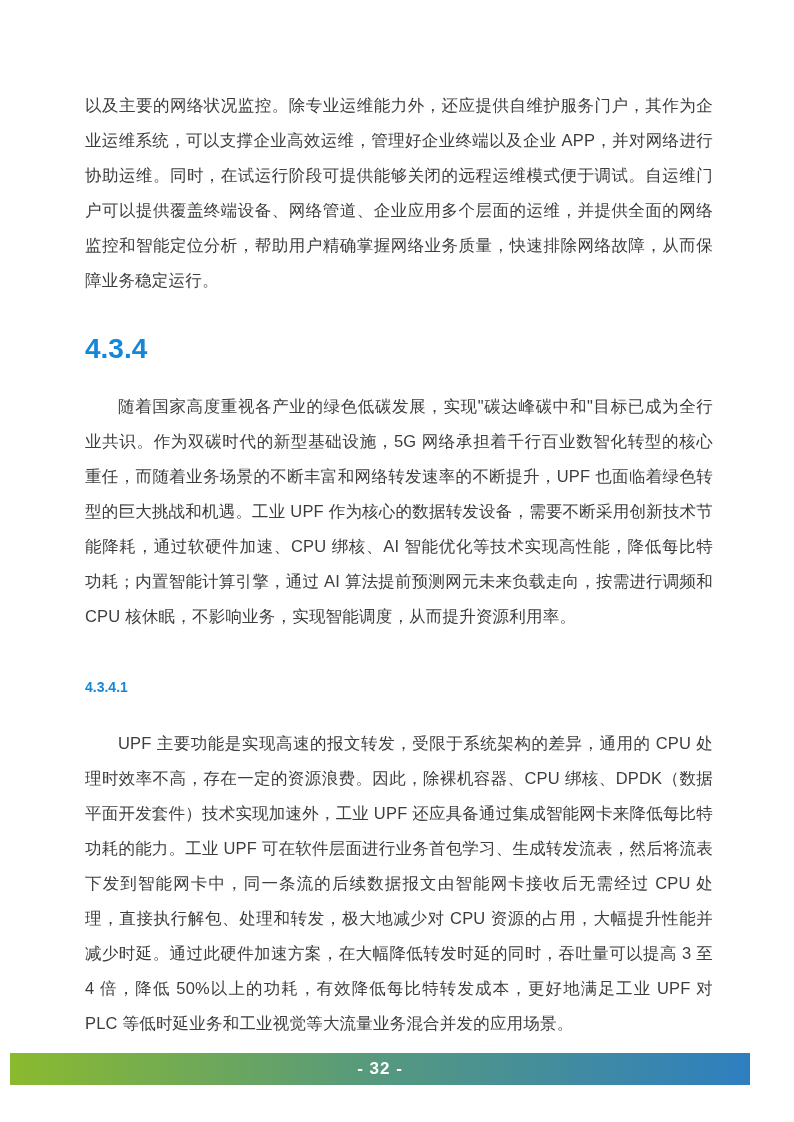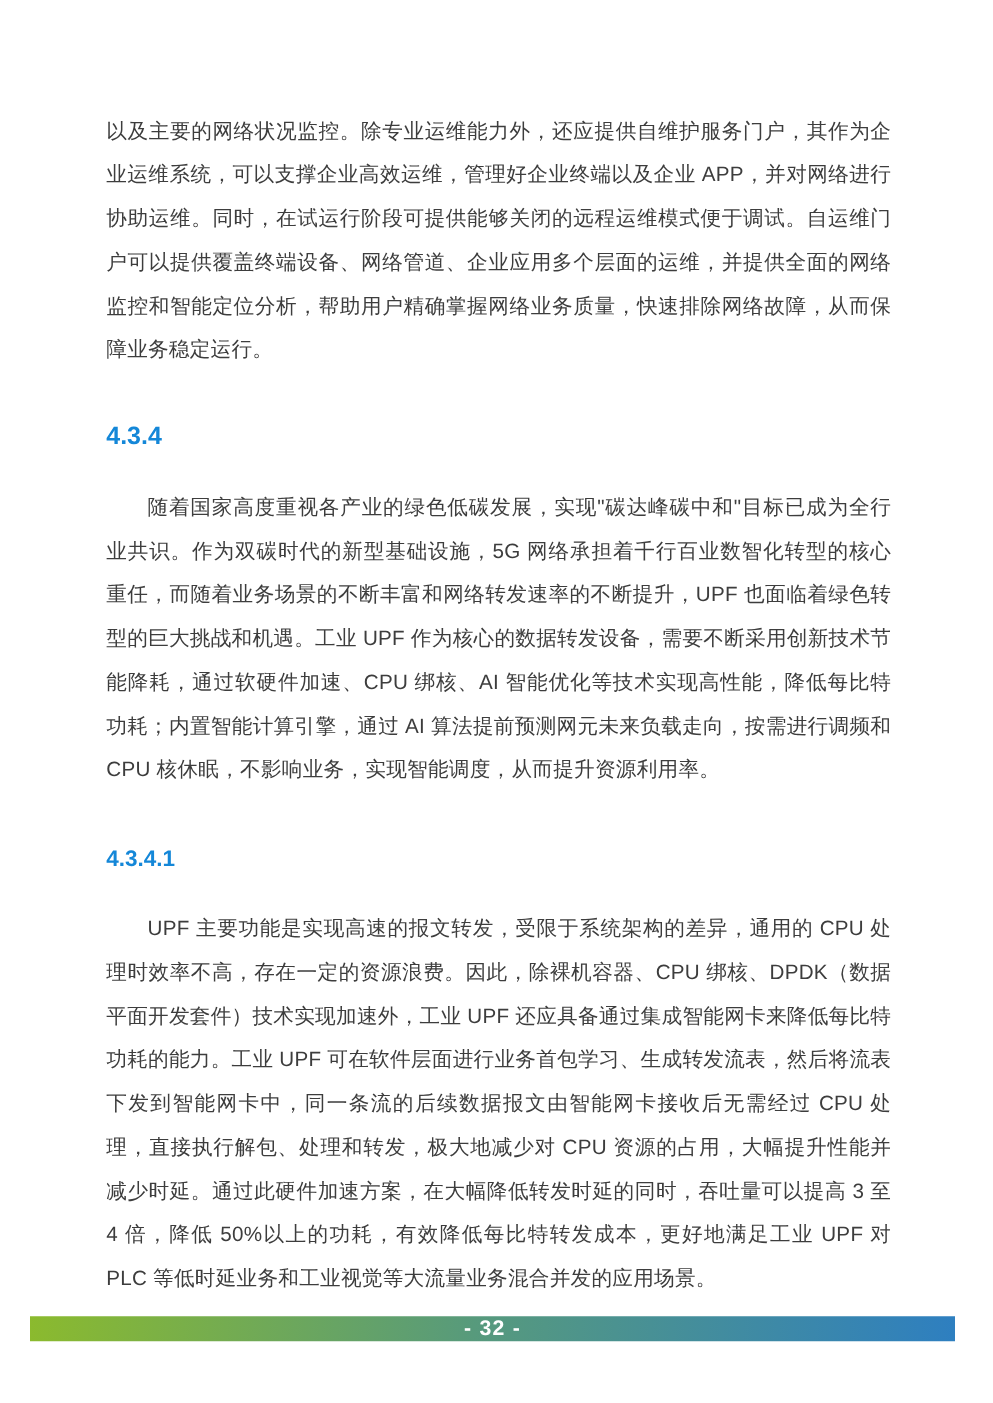--- a/index.html
+++ b/index.html
@@ -24,43 +24,43 @@
     line-height: 35px;
     color: #3d3d3d;
     text-align: justify;
     letter-spacing: 0.2px;
   }
   .para.indented { text-indent: 2em; }
   .heading-l2 {
     margin-top: 37px;
     margin-bottom: 26px;
     color: #1487d8;
-    font-size: 20px;
+    font-size: 28px;
     font-weight: bold;
     line-height: 28px;
     display: flex;
     align-items: baseline;
   }
   .heading-l3 {
     margin-top: 40px;
     margin-bottom: 26px;
     color: #1487d8;
-    font-size: 18px;
+    font-size: 14px;
     font-weight: bold;
     line-height: 26px;
     display: flex;
     align-items: baseline;
   }
   .heading-number { margin-right: 24px; }
   .footer-bar {
     position: absolute;
-    left: 24px;
+    left: 10px;
     top: 1053px;
     width: 740px;
-    height: 20px;
+    height: 32px;
     background: linear-gradient(90deg, #8bba2e 0%, #579a7c 48%, #2e7fc0 100%);
     display: flex;
     align-items: center;
     justify-content: center;
   }
   .page-number {
     color: #ffffff;
     font-size: 17px;
     font-weight: bold;
     letter-spacing: 1px;

